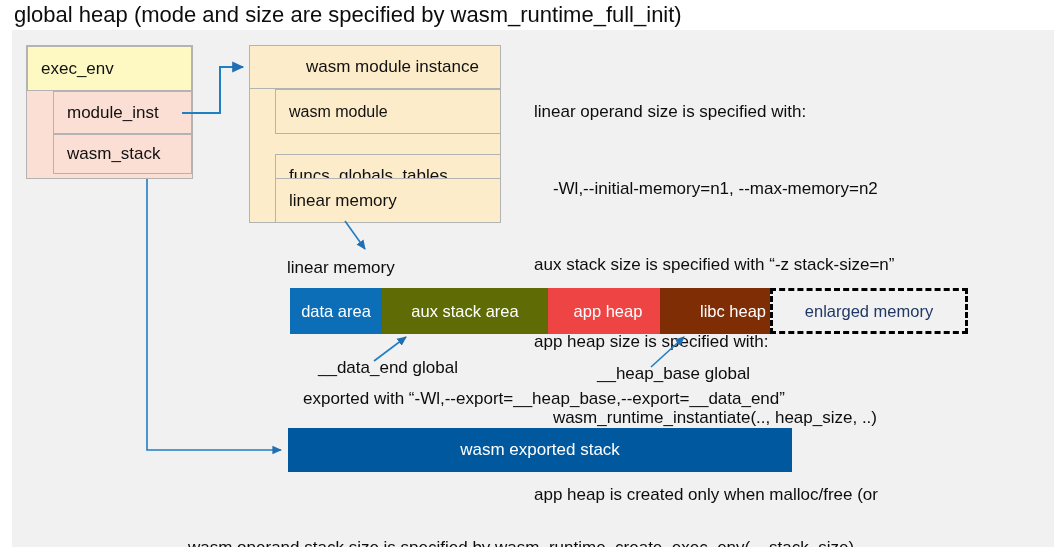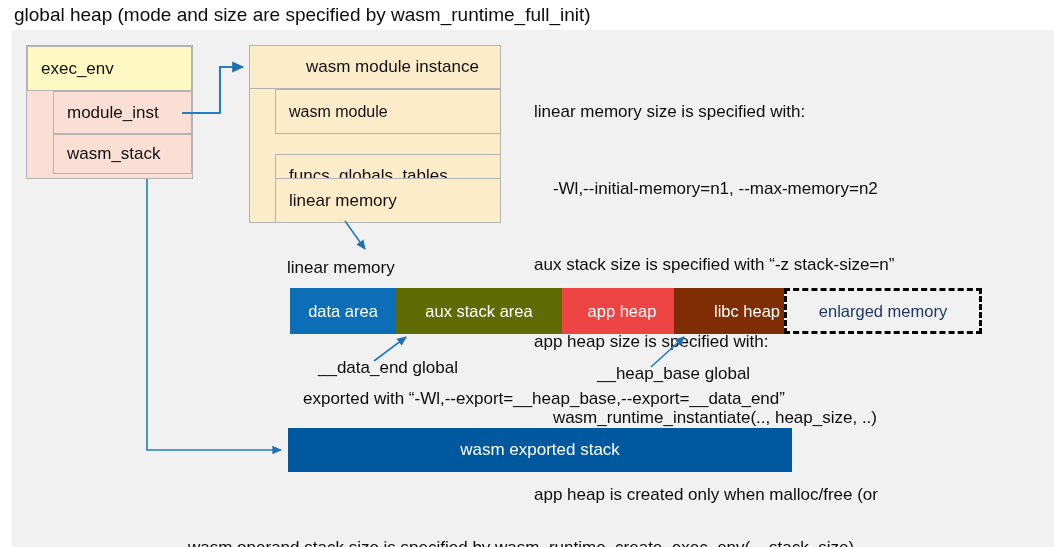--- a/index.html
+++ b/index.html
@@ -13,21 +13,21 @@
     position: relative;
     font-family: "Liberation Sans", sans-serif;
     color: #111111;
     overflow: hidden;
   }
   .abs { position: absolute; }
 
   
   #top-caption {
     left: 14px; top: 4px;
-    font-size: 19px;
+    font-size: 22px;
     line-height: 22px;
     color: #0d0d0d;
     white-space: nowrap;
   }
 
   
   #panel {
     left: 12px; top: 30px;
     width: 1042px; height: 517px;
     background: #f1f1f1;
@@ -225,32 +225,32 @@
   <span class="box-label">wasm module</span>
 </div>
 <div class="abs" id="wmi-row-funcs" style="background: rgb(253, 236, 201);">
   <span class="box-label">funcs, globals, tables</span>
 </div>
 <div class="abs" id="wmi-row-linmem" style="background: rgb(253, 236, 201);">
   <span class="box-label">linear memory</span>
 </div>
 
 <div class="abs" id="notes">
-  <div>linear memory size is specified with:</div>
+  <div>linear operand size is specified with:</div>
   <div>    -Wl,--initial-memory=n1, --max-memory=n2</div>
   <div>aux stack size is specified with “-z stack-size=n”</div>
   <div>app heap size is specified with:</div>
   <div>    wasm_runtime_instantiate(.., heap_size, ..)</div>
   <div>app heap is created only when malloc/free (or</div>
   
 </div>
 
 <div class="abs" id="linmem-caption">linear memory</div>
 <div class="abs" id="membar">
-  <div class="seg" style="width: 106px; color: rgb(255, 255, 255); background: rgb(13, 110, 184); align-items: center;">
+  <div class="seg" style="width: 92px; color: rgb(255, 255, 255); background: rgb(13, 110, 184); align-items: center;">
       <span>data area</span>
     </div>
   <div class="seg" style="width: 166px; color: rgb(255, 255, 255); background: rgb(95, 108, 5);">
       <span>aux stack area</span>
     </div>
   <div class="seg" style="width: 112px; color: rgb(255, 255, 255); background: #ef4444; padding-left: 8px;">
       <span>app heap</span>
     </div>
   <div class="seg" style="width: 110px; color: rgb(255, 255, 255); background: rgb(126, 45, 5); padding-left: 36px;">
       <span>libc heap</span>

